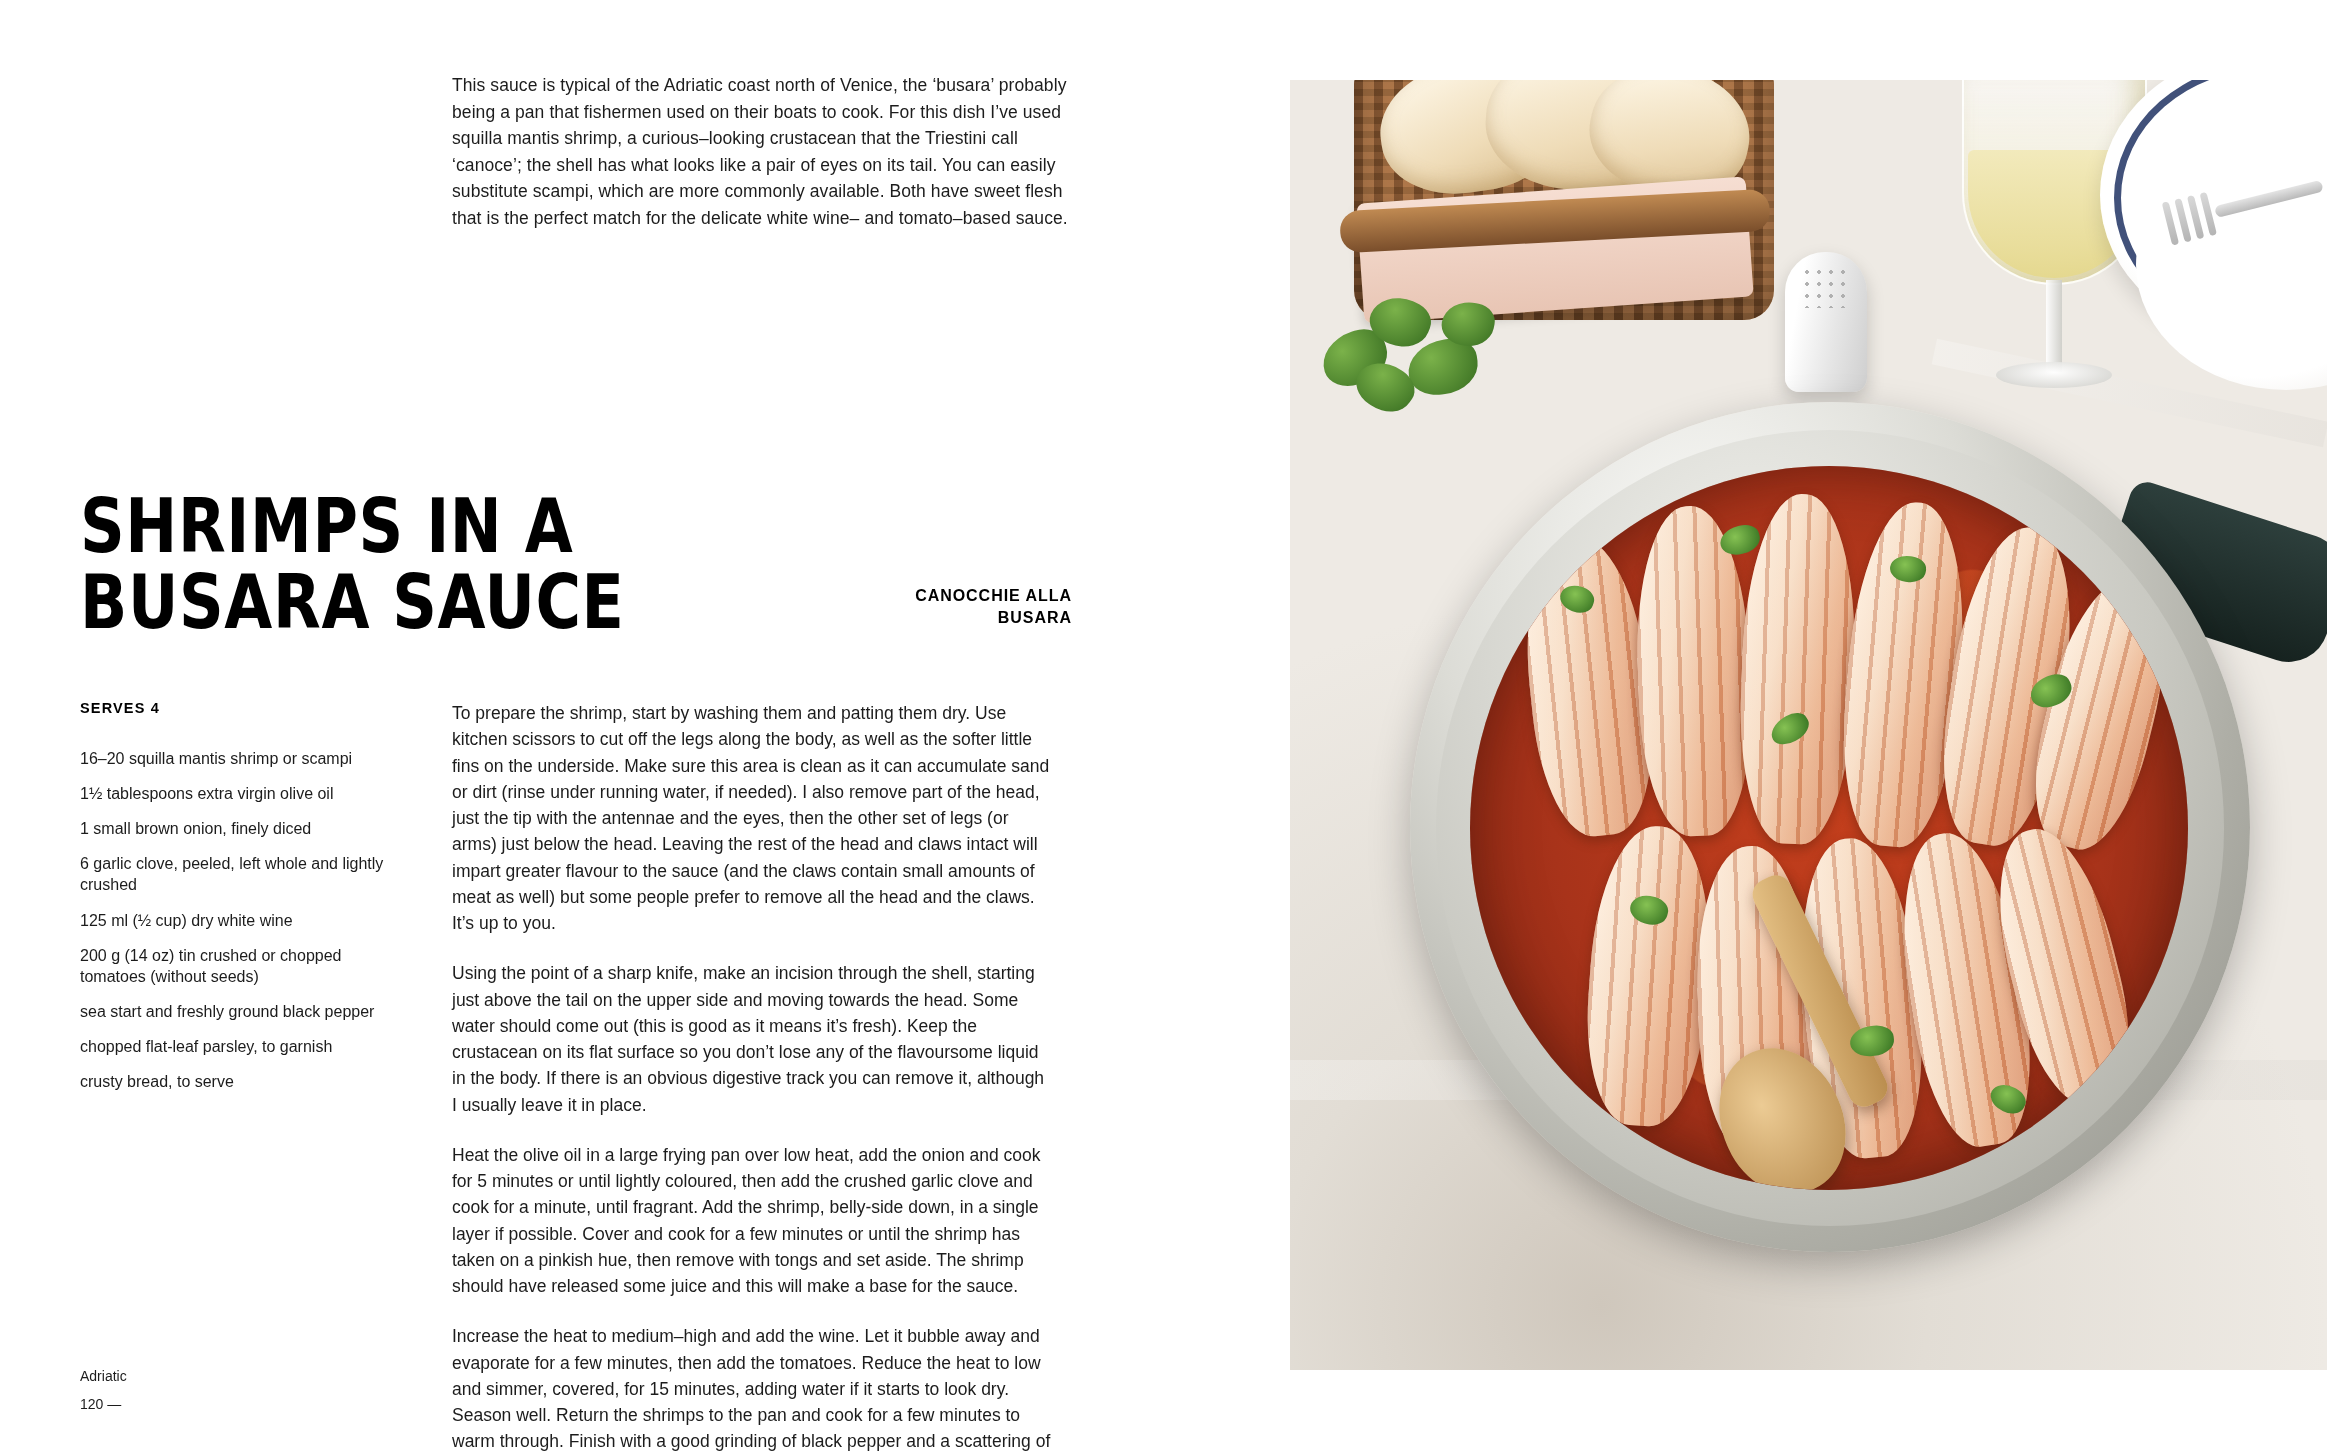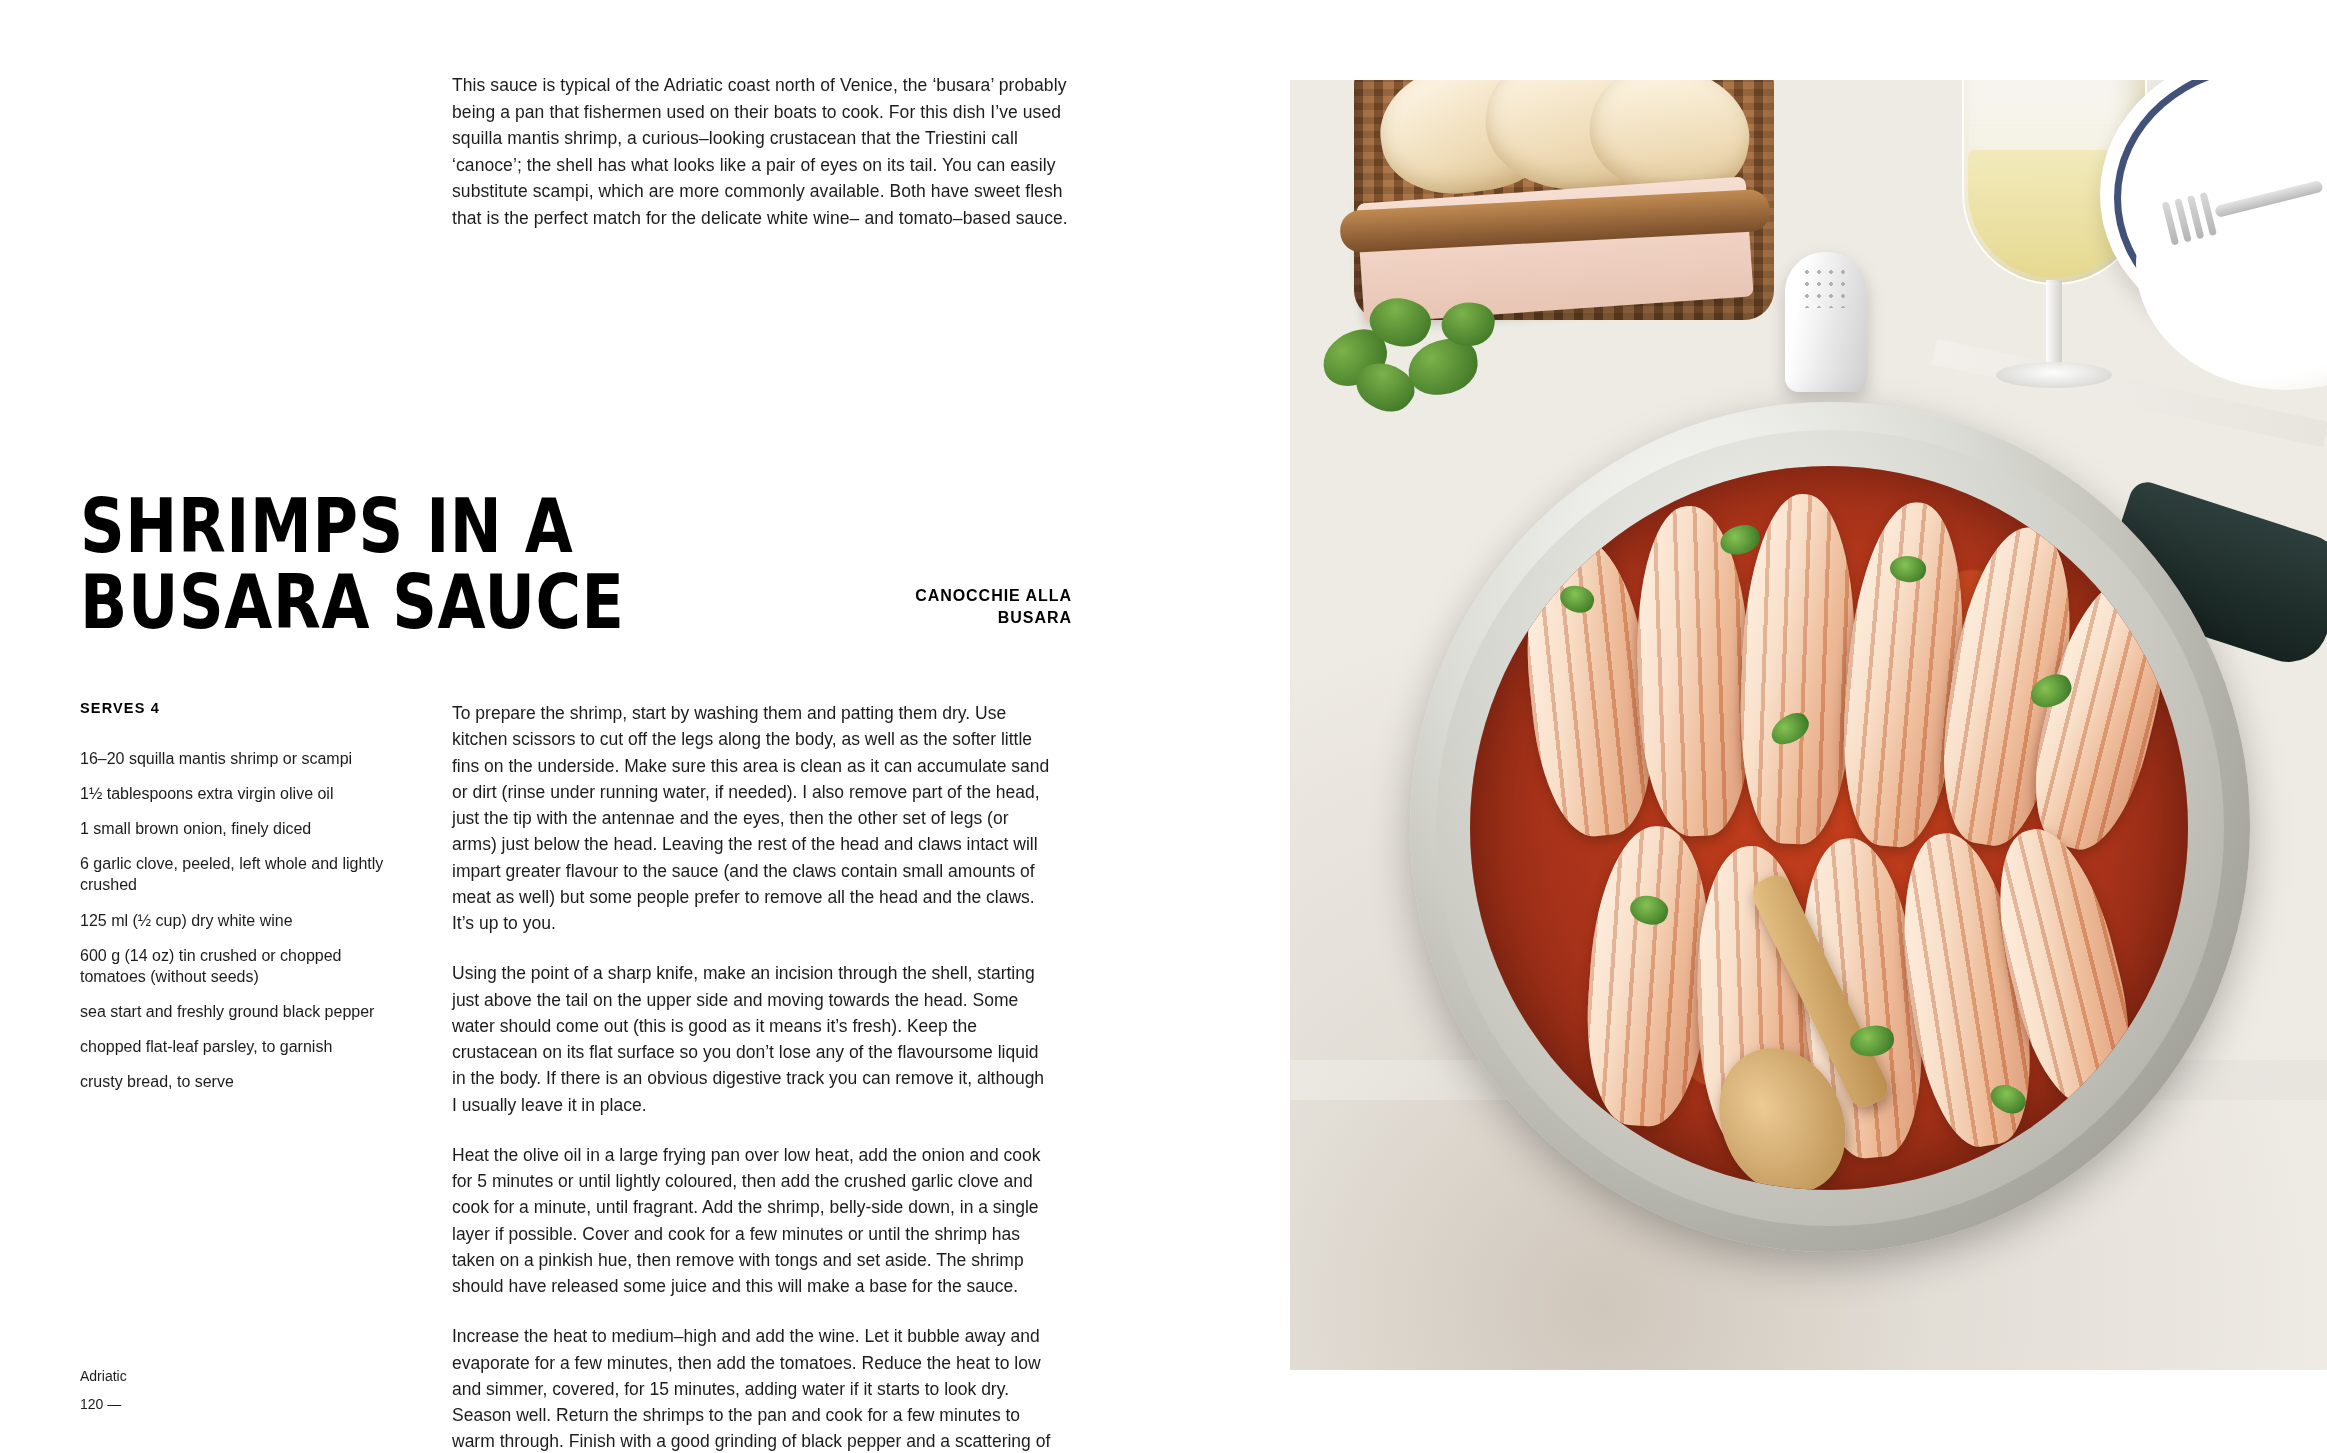--- a/index.html
+++ b/index.html
@@ -394,21 +394,21 @@
 
     <div class="serves">Serves 4</div>
 
     <div class="ingredients">
       <ul>
         <li>16–20 squilla mantis shrimp or scampi</li>
         <li>1½ tablespoons extra virgin olive oil</li>
         <li>1 small brown onion, finely diced</li>
         <li>6 garlic clove, peeled, left whole and lightly crushed</li>
         <li>125 ml (½ cup) dry white wine</li>
-        <li>600 g (14 oz) tin crushed or chopped tomatoes (without seeds)</li>
+        <li>200 g (14 oz) tin crushed or chopped tomatoes (without seeds)</li>
         <li>sea start and freshly ground black pepper</li>
         <li>chopped flat-leaf parsley, to garnish</li>
         <li>crusty bread, to serve</li>
       </ul>
     </div>
 
     <div class="method">
       <p>To prepare the shrimp, start by washing them and patting them dry. Use kitchen scissors to cut off the legs along the body, as well as the softer little fins on the underside. Make sure this area is clean as it can accumulate sand or dirt (rinse under running water, if needed). I also remove part of the head, just the tip with the antennae and the eyes, then the other set of legs (or arms) just below the head. Leaving the rest of the head and claws intact will impart greater flavour to the sauce (and the claws contain small amounts of meat as well) but some people prefer to remove all the head and the claws. It’s up to you.</p>
       <p>Using the point of a sharp knife, make an incision through the shell, starting just above the tail on the upper side and moving towards the head. Some water should come out (this is good as it means it’s fresh). Keep the crustacean on its flat surface so you don’t lose any of the flavoursome liquid in the body. If there is an obvious digestive track you can remove it, although I usually leave it in place.</p>
       <p>Heat the olive oil in a large frying pan over low heat, add the onion and cook for 5 minutes or until lightly coloured, then add the crushed garlic clove and cook for a minute, until fragrant. Add the shrimp, belly-side down, in a single layer if possible. Cover and cook for a few minutes or until the shrimp has taken on a pinkish hue, then remove with tongs and set aside. The shrimp should have released some juice and this will make a base for the sauce.</p>

